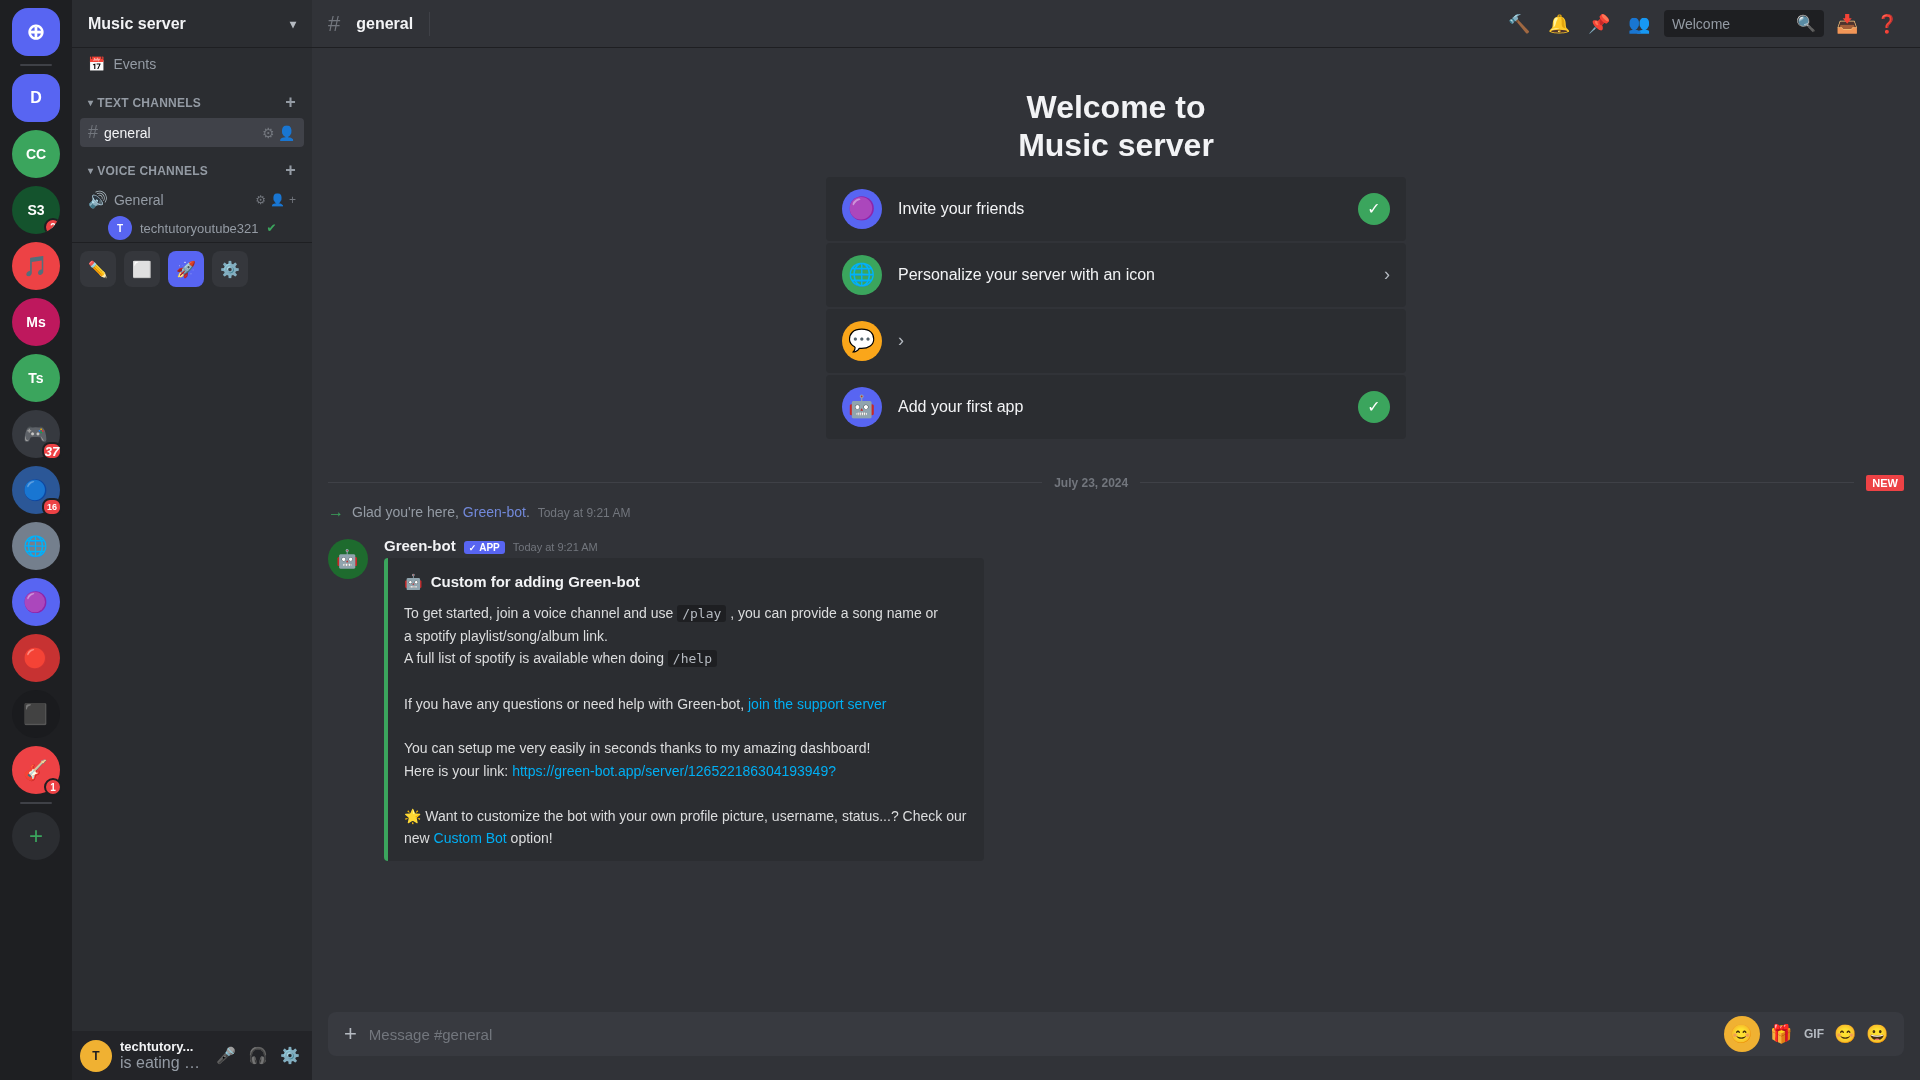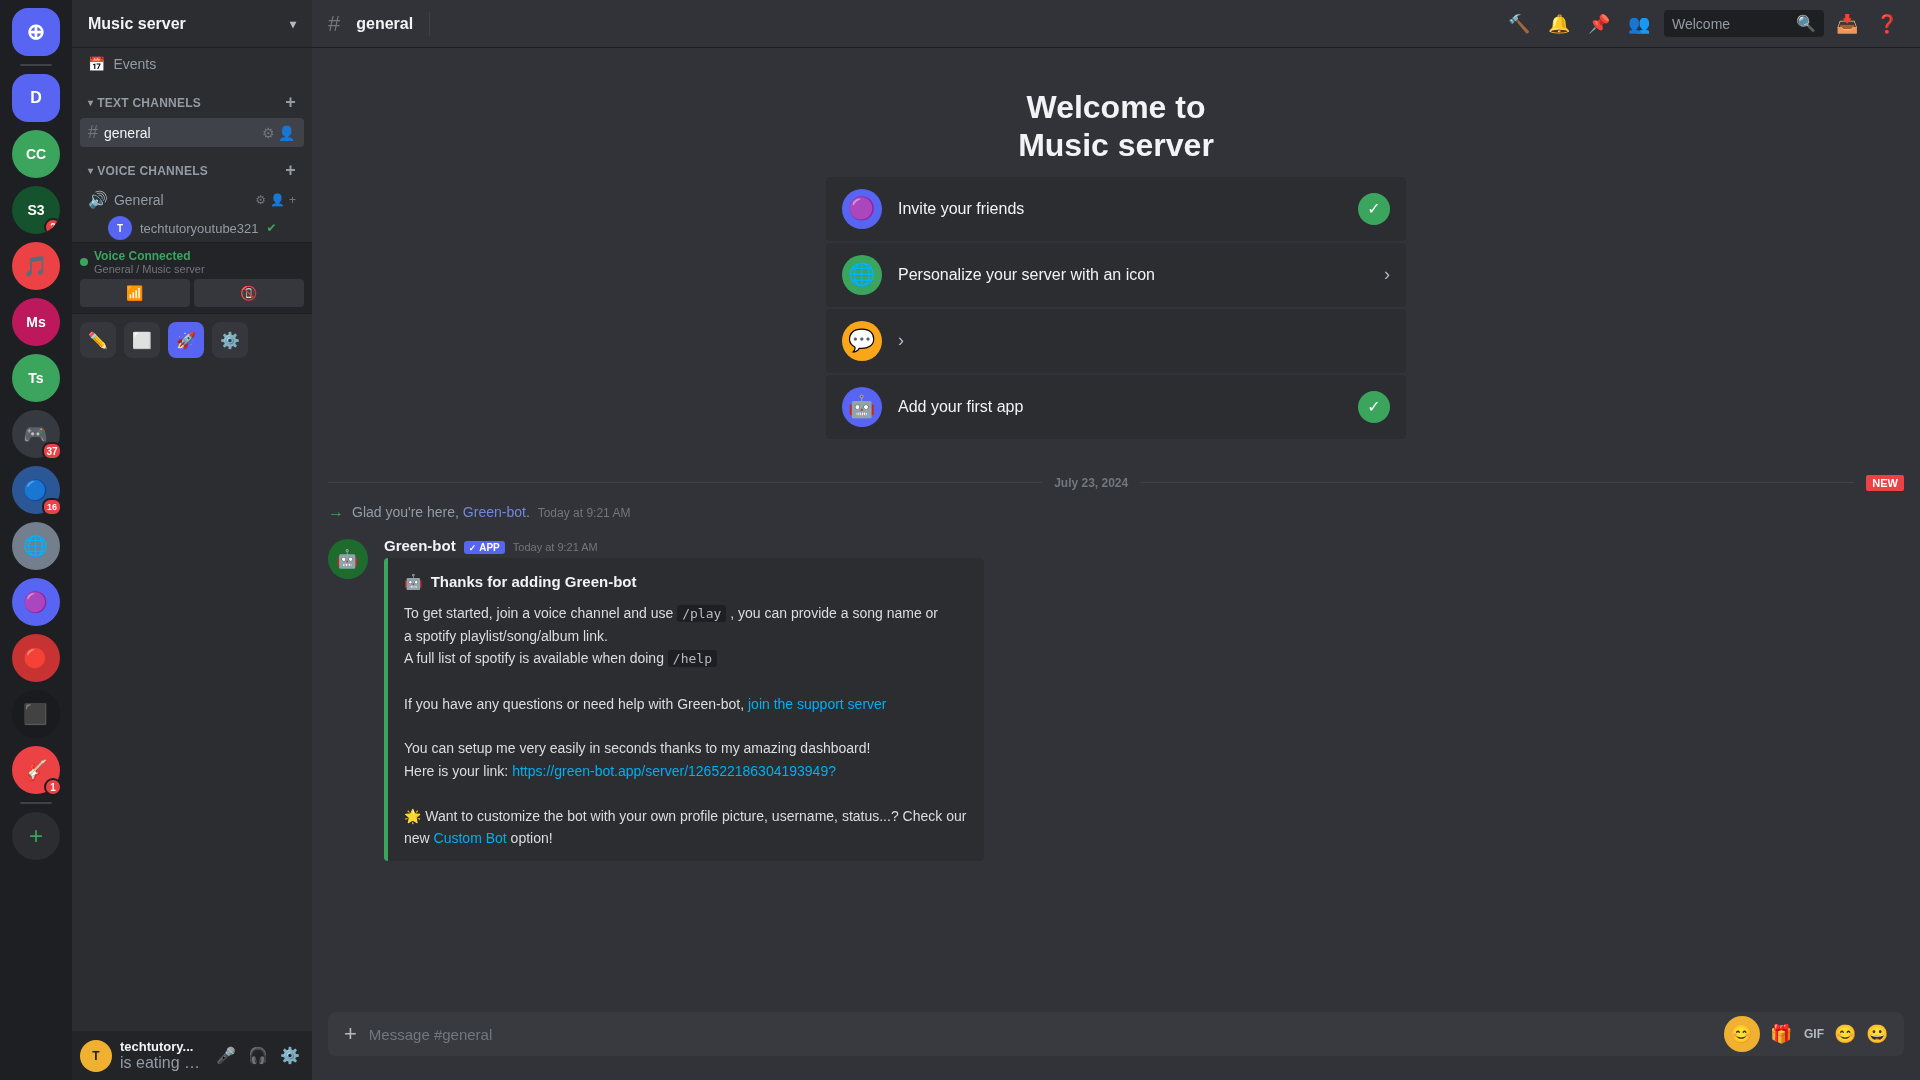--- a/index.html
+++ b/index.html
@@ -602,21 +602,21 @@
   <div class="server-icon" style="background:#be185d;">
     <span style="color:white;font-size:14px;font-weight:bold;">Ms</span>
   </div>
 
   <div class="server-icon" style="background:#3ba55d;">
     <span style="color:white;font-size:14px;font-weight:bold;">Ts</span>
   </div>
 
   <div class="server-icon" style="background:#36393f;">
     <span style="color:white;font-size:20px;">🎮</span>
-    <div class="badge" style="font-size:10px;width:20px;border-radius:8px;">37</div>
+    <div class="badge" style="font-size:13px;width:20px;border-radius:8px;font-style:italic;">37</div>
   </div>
 
   <div class="server-icon" style="background:#2b5797;">
     <span style="color:white;font-size:20px;">🔵</span>
     <div class="badge" style="font-size:9px;width:20px;border-radius:8px;">16</div>
   </div>
 
   <div class="server-icon" style="background:#747f8d;">
     <span style="color:white;font-size:20px;">🌐</span>
   </div>
@@ -683,33 +683,20 @@
         <span>+</span>
       </div>
     </div>
     <div class="voice-user">
       <div class="voice-user-avatar">T</div>
       <span>techtutoryoutube321</span>
       <span style="color:#3ba55d;font-size:12px;">✔</span>
     </div>
   </div>
 
-  <div id="voice-connected-bar">
-    <div class="voice-connected-status">
-      <div class="voice-connected-dot"></div>
-      <div>
-        <div class="voice-connected-text">Voice Connected</div>
-        <div class="voice-connected-channel">General / Music server</div>
-      </div>
-    </div>
-    <div class="voice-controls">
-      <div class="voice-control-btn">📶</div>
-      <div class="voice-control-btn">📵</div>
-    </div>
-  </div>
 
   <div id="action-toolbar">
     <div class="action-btn">✏️</div>
     <div class="action-btn">⬜</div>
     <div class="action-btn active">🚀</div>
     <div class="action-btn">⚙️</div>
   </div>
 
   <div id="user-panel">
     <div class="user-avatar" style="background:#f0b132;">
@@ -807,21 +794,21 @@
           <span class="message-author">Green-bot</span>
           <span class="message-badge">
             <span style="font-size:9px;">✓</span>
             <span>APP</span>
           </span>
           <span class="message-time">Today at 9:21 AM</span>
         </div>
         <div class="bot-message-box">
           <div class="bot-message-title">
             <span>🤖</span>
-            <span>Thanks for adding Green-bot</span>
+            <span>Custom for adding Green-bot</span>
           </div>
           <div>
             <span>To get started, join a voice channel and use</span> <code>/play</code> <span>, you can provide a song name or</span><br>
             <span>a spotify playlist/song/album link.</span><br>
             <span>A full list of spotify is available when doing</span> <code>/help</code><br><br>
             <span>If you have any questions or need help with Green-bot,</span> <a href="#">join the support server</a><br><br>
             <span>You can setup me very easily in seconds thanks to my amazing dashboard!</span><br>
             <span>Here is your link:</span> <a href="#">https://green-bot.app/server/126522186304193949?</a><br><br>
             <span>🌟 Want to customize the bot with your own profile picture, username, status...? Check our new</span> <a href="#">Custom Bot</a> <span>option!</span>
           </div>

